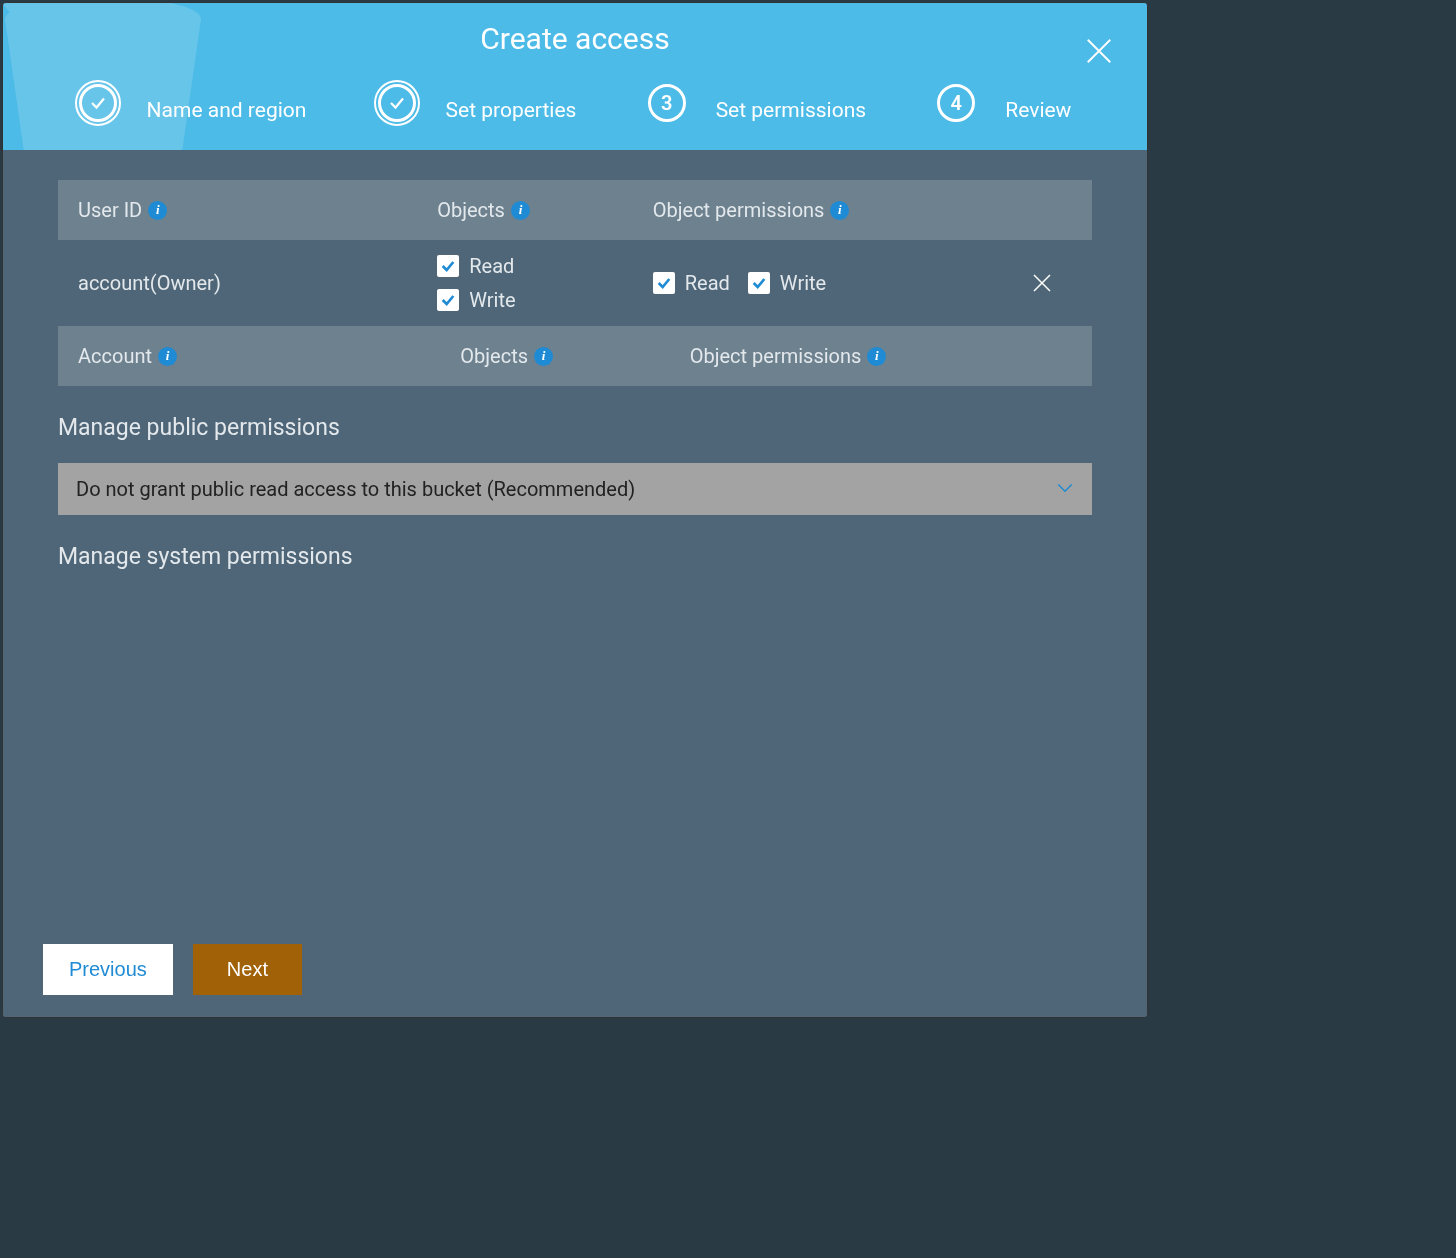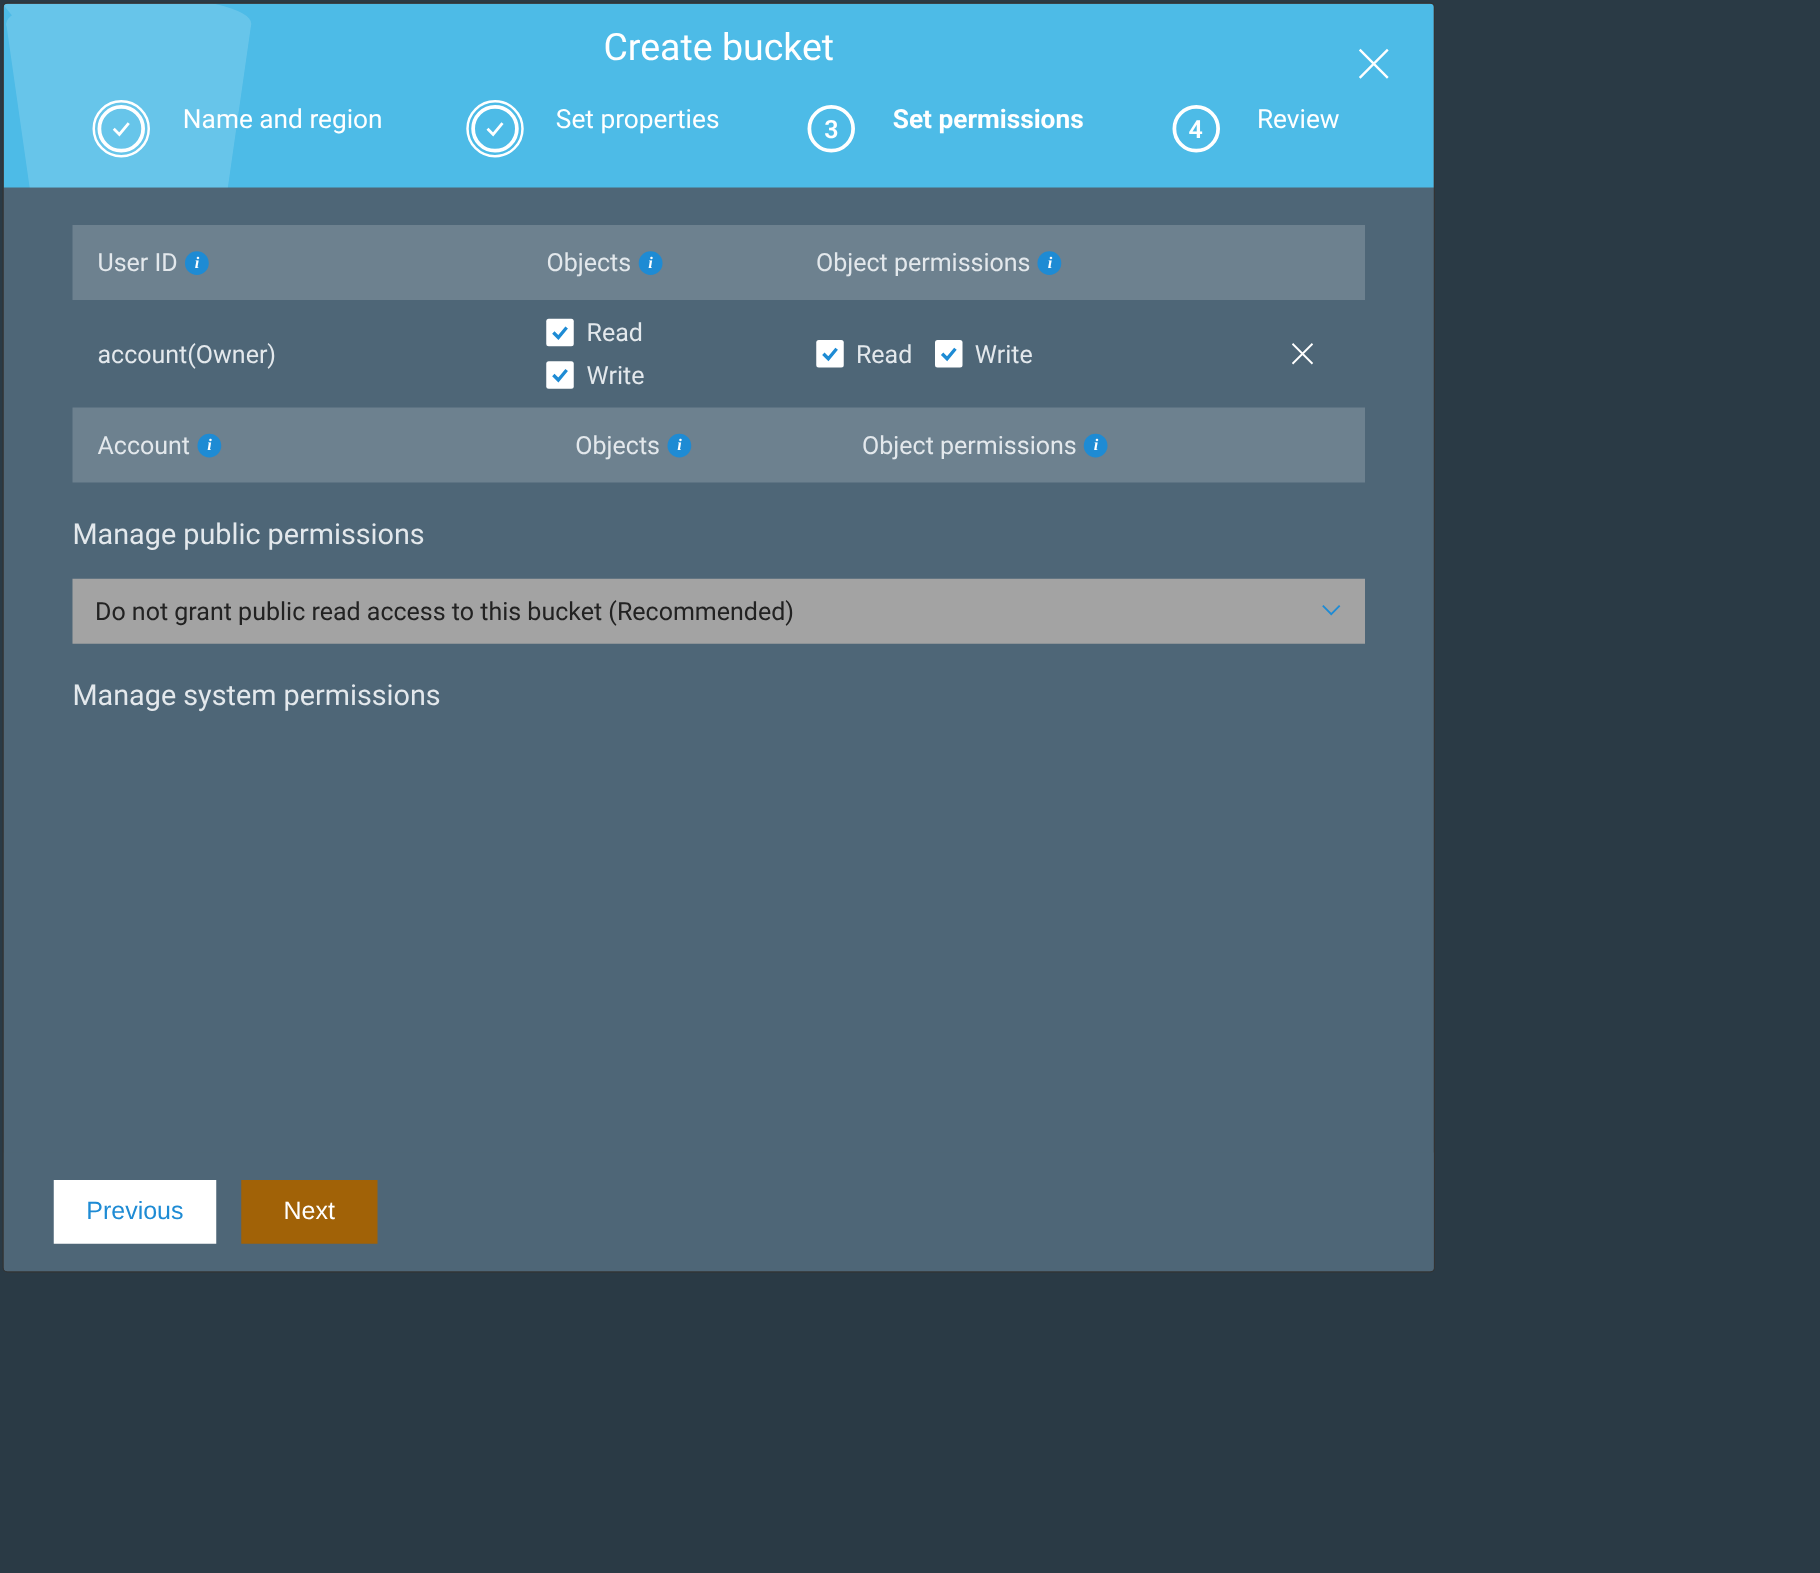--- a/index.html
+++ b/index.html
@@ -54,21 +54,21 @@
       display:flex; align-items:center; justify-content:center;
     }
     .close-btn svg { width: 30px; height: 30px; stroke: #fff; stroke-width: 1.5; }
     .stepper {
       display: flex;
       justify-content: space-around;
       padding: 8px 40px 18px 40px;
     }
     .step {
       display: flex;
-      align-items: flex-start;
+      align-items: flex-end;
       gap: 30px;
       color: #fff;
       font-size: 21px;
       cursor: pointer;
     }
     .step-circle {
       width: 38px;
       height: 38px;
       border-radius: 50%;
       border: 3px solid #fff;
@@ -79,21 +79,21 @@
     }
     .step-circle.double::after{
       content:"";
       position:absolute;
       inset:-7px;
       border:2px solid #fff;
       border-radius:50%;
     }
     .step-circle.check svg { width: 18px; height: 18px; stroke: #fff; stroke-width: 3; fill: none; }
     .step-circle.num { font-weight: 600; font-size: 20px; }
-    .step.active .step-label { font-weight: 700; }
+    .step.active .step-label { font-weight: 400; }
     .body {
       flex: 1;
       overflow-y: scroll;
       padding: 30px 55px 20px 55px;
       color: #e3e8ec;
     }
     .body::-webkit-scrollbar { width: 18px; background:#eaeaea; }
     .body::-webkit-scrollbar-thumb { background: #b5b5b5; border-radius:2px; }
     .body::-webkit-scrollbar-button { background:#eaeaea; height:18px; display:block;}
     .grid-header, .grid-row {
@@ -222,21 +222,21 @@
 
 <div class="dialog">
 
   <div class="header">
     <svg class="bucket-graphic" viewBox="0 0 200 200">
       <path d="M30 40 L170 40 L150 180 L50 180 Z" fill="#fff"></path>
       <ellipse cx="100" cy="40" rx="70" ry="16" fill="#fff"></ellipse>
       <path d="M50 40 Q10 0 30 -20" stroke="#fff" stroke-width="18" fill="none" stroke-linecap="round"></path>
     </svg>
 
-    <div class="title">Create bucket</div>
+    <div class="title">Create access</div>
 
     <div class="close-btn">
       <svg viewBox="0 0 24 24">
           <path d="M3 3 L21 21 M21 3 L3 21"></path>
         </svg>
     </div>
 
     <div class="stepper">
       <div class="step">
         <div class="step-circle double check">

